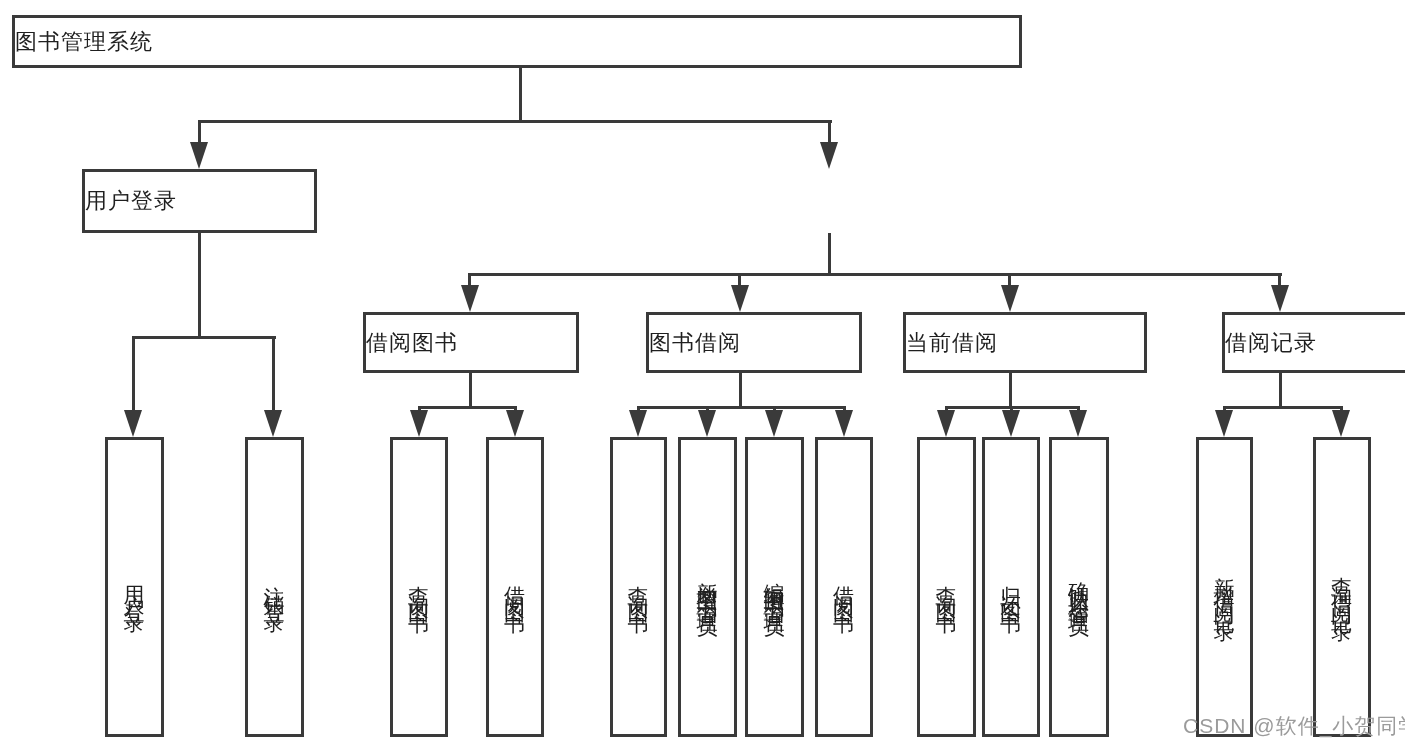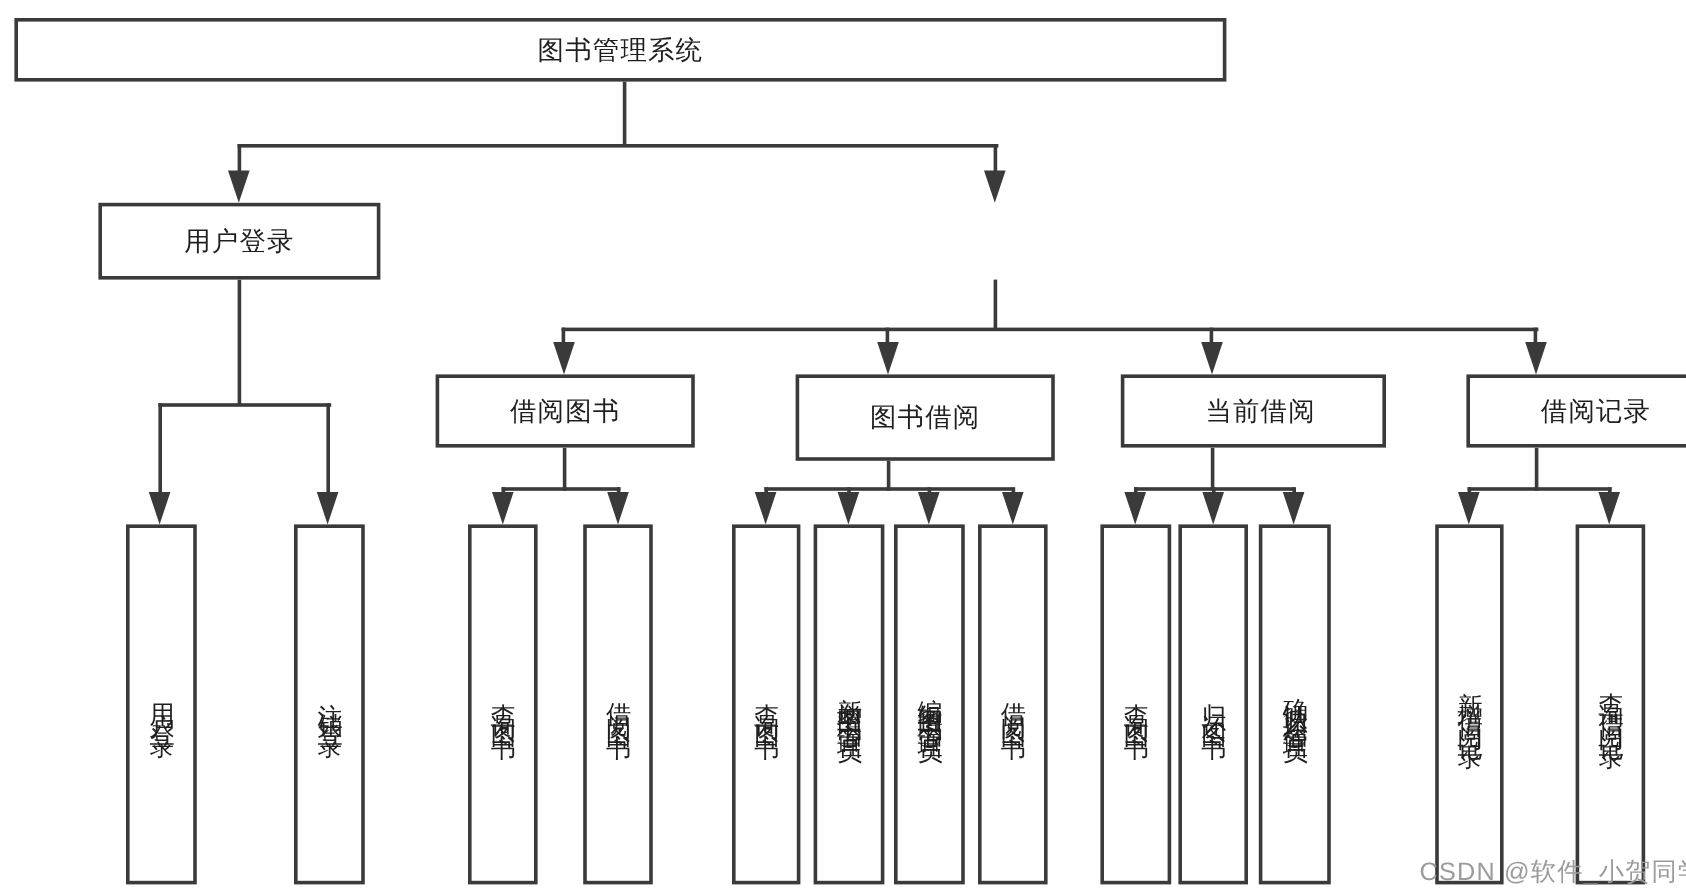--- a/index.html
+++ b/index.html
@@ -13,21 +13,21 @@
     width:1405px;height:747px;
     background:#ffffff;
     font-family:"Liberation Sans","DejaVu Sans",sans-serif;
     overflow:hidden;
   }
   .hbox{
     position:absolute;
     box-sizing:border-box;
     border:3px solid var(--stroke);
     background:#ffffff;
-    display:flex;align-items:center;justify-content:center;
+    display:flex;align-items:center;justify-content:flex-start;
     font-size:22px;color:var(--text);
     letter-spacing:1px;
     z-index:2;
   }
   .vbox{
     position:absolute;
     box-sizing:border-box;
     border:3px solid var(--stroke);
     background:#ffffff;
     display:flex;align-items:center;justify-content:center;
@@ -94,24 +94,24 @@
   <div class="vline" style="left:738px;top:273px;height:14px;"></div>
   <div class="arrow" style="left:731px;top:285px;"></div>
   <div class="vline" style="left:1008px;top:273px;height:14px;"></div>
   <div class="arrow" style="left:1001px;top:285px;"></div>
   <div class="vline" style="left:1278px;top:273px;height:14px;"></div>
   <div class="arrow" style="left:1271px;top:285px;"></div>
 
   <div class="hbox" style="left:363px;top:312px;width:216px;height:61px;">
     <span>借阅图书</span>
   </div>
-  <div class="hbox" style="left:663px;top:312px;width:216px;height:72px;">
+  <div class="hbox" style="left:646px;top:312px;width:216px;height:61px;">
     <span>图书借阅</span>
   </div>
-  <div class="hbox" style="left:934px;top:312px;width:221px;height:61px;padding-left:12px;">
+  <div class="hbox" style="left:903px;top:312px;width:244px;height:61px;">
     <span>当前借阅</span>
   </div>
   <div class="hbox" style="left:1222px;top:312px;width:216px;height:61px;">
     <span>借阅记录</span>
   </div>
 
   <div class="vline" style="left:469px;top:373px;height:36px;"></div>
   <div class="hline" style="left:418px;top:406px;width:99px;"></div>
   <div class="vline" style="left:418px;top:406px;height:8px;"></div>
   <div class="arrow" style="left:410px;top:410px;"></div>

